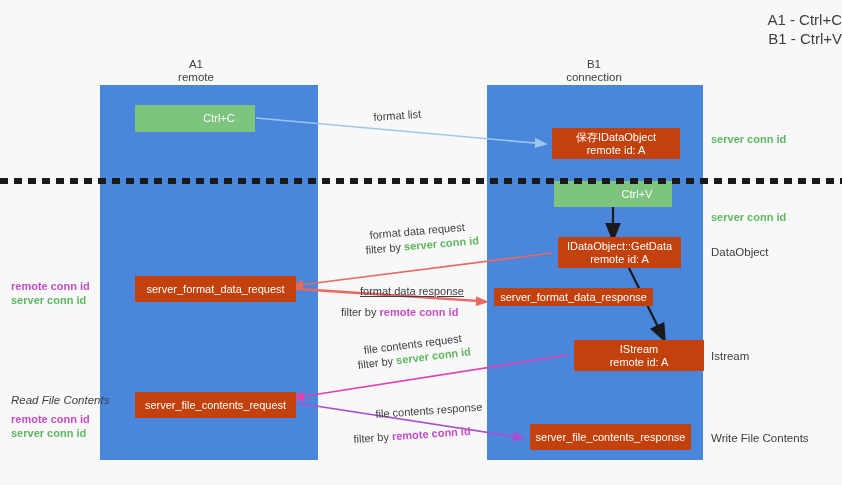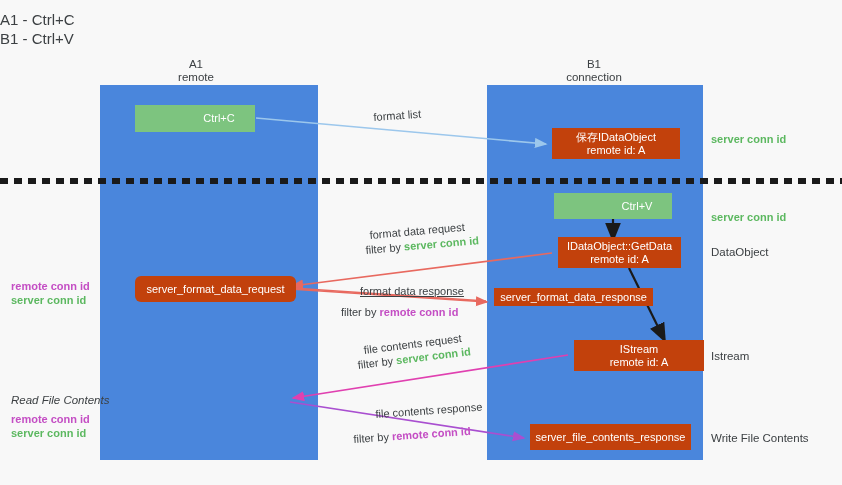--- a/index.html
+++ b/index.html
@@ -8,21 +8,21 @@
     background:#f8f8f8;
     font-family:"Liberation Sans","DejaVu Sans",sans-serif;
     overflow:hidden;
     position:relative;
   }
   #stage{position:absolute;left:0;top:0;width:842px;height:485px;}
 
   
   .title{
     position:absolute;left:0;top:10px;width:842px;
-    text-align:left;color:#3c4043;font-size:15px;line-height:19px;
+    text-align:right;color:#3c4043;font-size:15px;line-height:19px;
     white-space:pre-line;
   }
 
   
   .col-head{
     position:absolute;text-align:center;color:#3c4043;
     font-size:11.5px;line-height:13px;white-space:pre-line;
   }
   .column{position:absolute;background:#4a86dc;}
 
@@ -108,32 +108,33 @@
     <line x1="568" y1="355" x2="293" y2="398" stroke="#e040b0" stroke-width="1.6" marker-end="url(#ah-magenta)"></line>
 
     <line x1="290" y1="402" x2="524" y2="438" stroke="#a94fd0" stroke-width="1.6" marker-end="url(#ah-purple)"></line>
   </svg>
 
   <div class="node green" style="left:135px;top:105px;width:120px;height:27px;">Ctrl+C</div>
 
   <div class="node orange" style="left:546px;top:128px;width:128px;height:31px;">保存IDataObject
 remote id: A</div>
 
-  <div class="node green" style="left:554px;top:181px;width:118px;height:26px;margin-top:12px;">Ctrl+V</div>
+  <div class="node green" style="left:554px;top:181px;width:118px;height:26px;">Ctrl+V</div>
 
   <div class="node orange" style="left:552px;top:237px;width:123px;height:31px;">IDataObject::GetData
 remote id: A</div>
 
-  <div class="node orange" style="left:129px;top:276px;width:161px;height:26px;border-radius:6px;">server_format_data_request</div>
+  <div class="node orange" style="left:129px;top:276px;width:161px;height:26px;">server_format_data_request</div>
 
   <div class="node orange" style="left:488px;top:288px;width:159px;height:18px;">server_format_data_response</div>
 
   <div class="node orange" style="left:568px;top:340px;width:130px;height:31px;">IStream
 remote id: A</div>
 
+  <div class="node orange" style="left:129px;top:392px;width:161px;height:26px;">server_file_contents_request</div>
 
   <div class="node orange" style="left:524px;top:424px;width:161px;height:26px;">server_file_contents_response</div>
 
   <div class="divider">
     <svg width="842" height="6" viewBox="0 0 842 6">
       <line x1="0" y1="3" x2="842" y2="3" stroke="#1a1a1a" stroke-width="6" stroke-dasharray="8 6"></line>
     </svg>
   </div>
 
   <div class="edge-note" style="left:373px;top:110px;transform:rotate(-4deg);transform-origin:left top;">format list</div>

